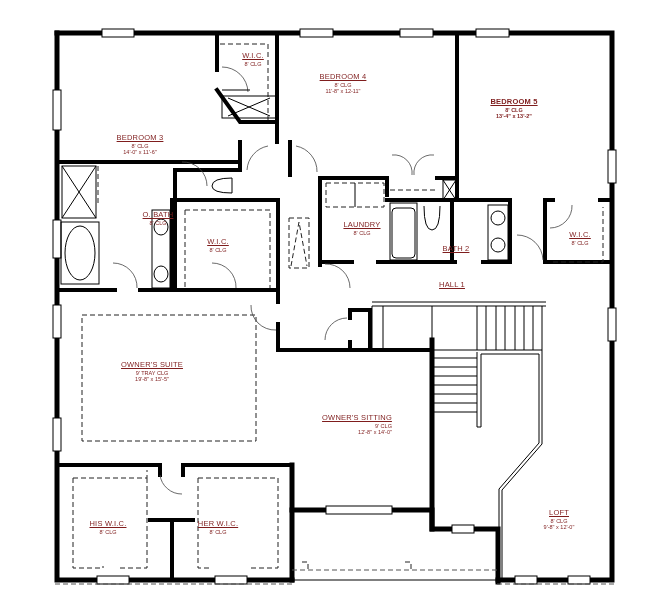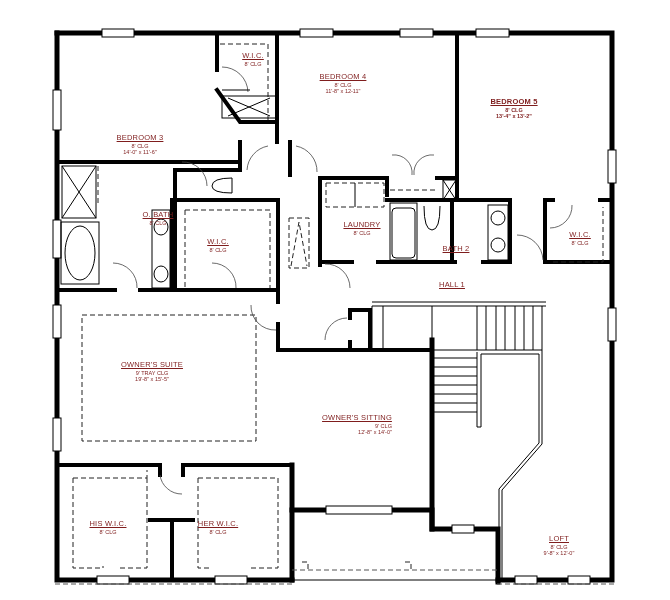--- a/index.html
+++ b/index.html
@@ -239,18 +239,18 @@
     <span class="sub">12'-8" x 14'-0"</span>
   </div>
   <div class="label" style="left:108px;top:520px;">
     <span class="name">HIS W.I.C.</span>
     <span class="sub">8' CLG</span>
   </div>
   <div class="label" style="left:218px;top:520px;">
     <span class="name">HER W.I.C.</span>
     <span class="sub">8' CLG</span>
   </div>
-  <div class="label" style="left:559px;top:535px;">
+  <div class="label" style="left:559px;top:509px;">
     <span class="name">LOFT</span>
     <span class="sub">8' CLG</span>
     <span class="sub">9'-8" x 12'-0"</span>
   </div>
 </div>
 
 </body></html>

